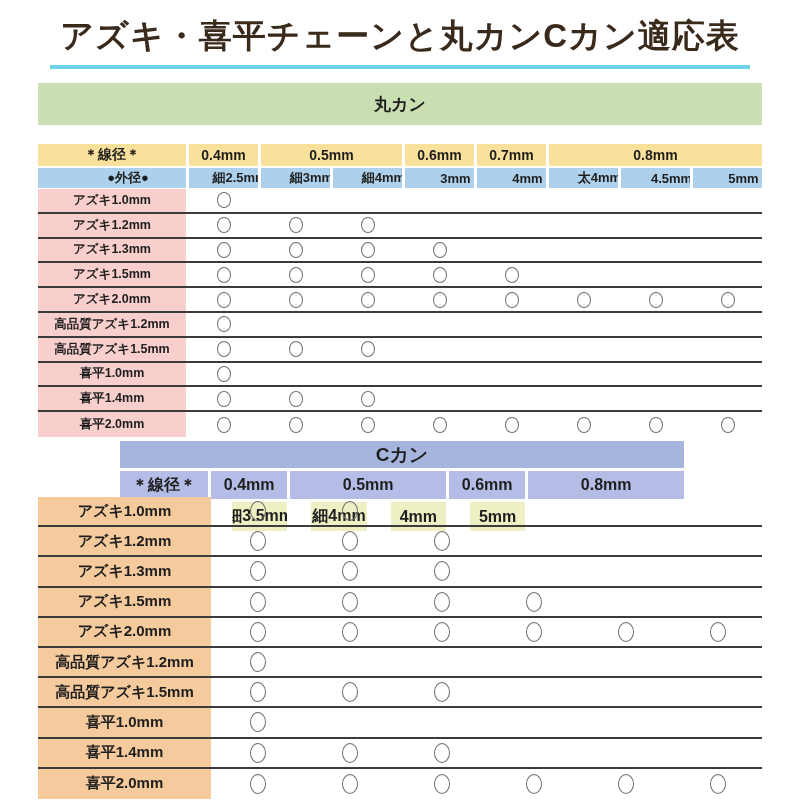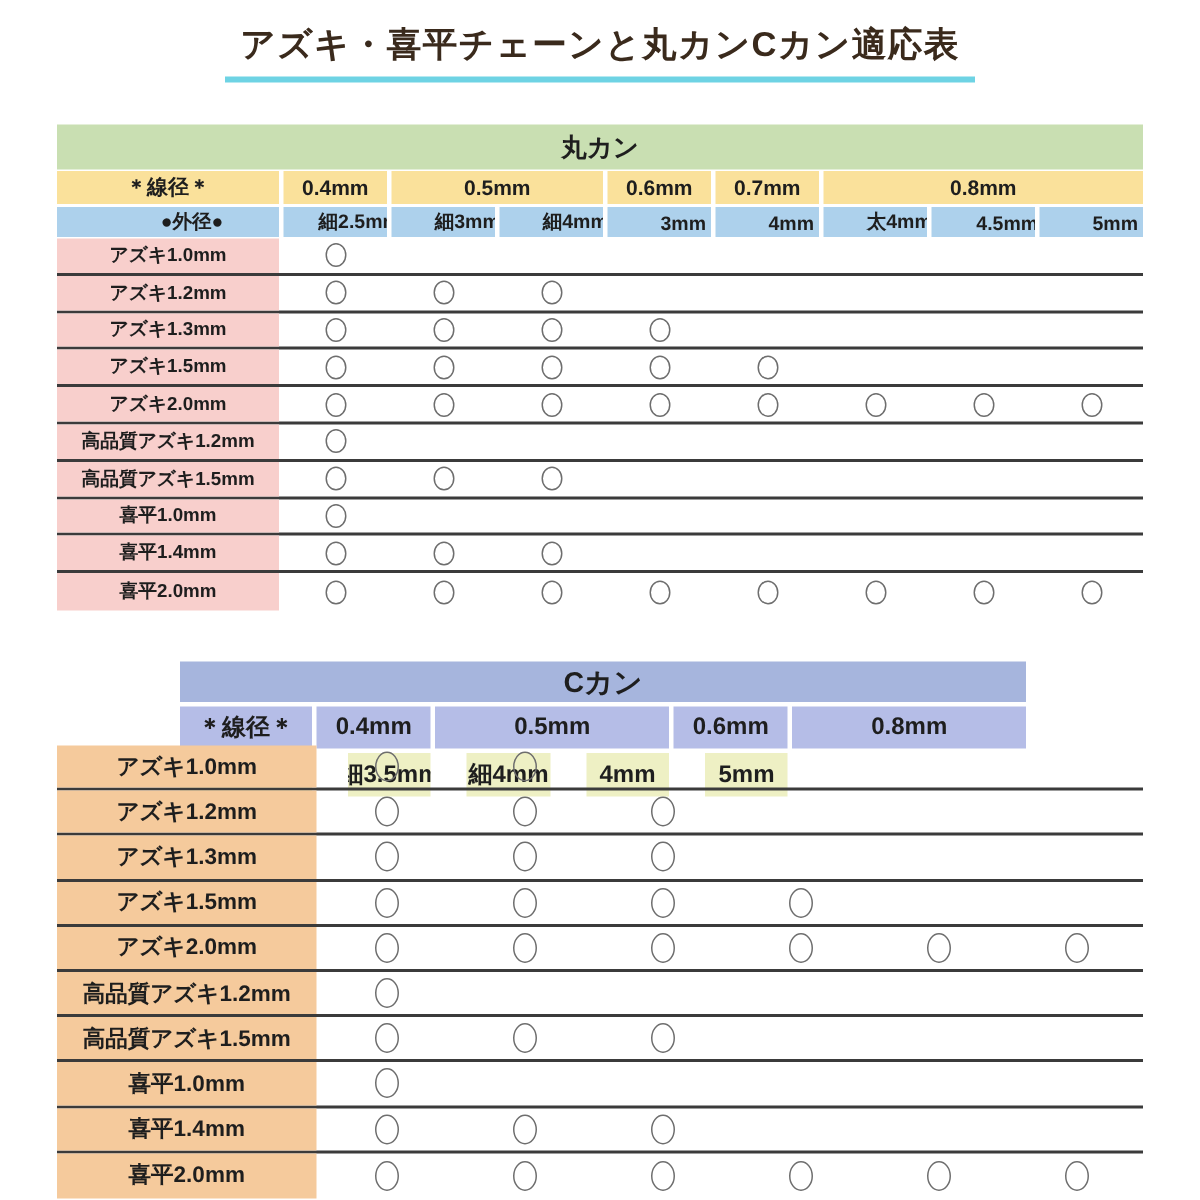--- a/index.html
+++ b/index.html
@@ -3,31 +3,31 @@
 <meta charset="utf-8">
 <style>
   html,body{margin:0;padding:0;}
   body{
     width:800px;height:800px;background:#ffffff;overflow:hidden;
     font-family:"Liberation Sans","DejaVu Sans",sans-serif;
     color:#1e1e1e;position:relative;
   }
   .title-wrap{position:absolute;top:14px;left:0;width:800px;text-align:center;}
   .title-wrap h1{
-    display:inline-block;margin:0;font-size:23px;font-weight:bold;
+    display:inline-block;margin:0;font-size:33px;font-weight:bold;
     color:var(--title_text,#3a2a1c);letter-spacing:1px;
     border-bottom:4px solid var(--underline,#6ed3e4);padding:0 10px 6px 10px;
   }
   section{position:absolute;}
   .grid{display:grid;column-gap:3px;}
   .cell{display:flex;align-items:center;justify-content:center;
         font-weight:bold;white-space:nowrap;overflow:hidden;}
   
   .t1{left:38px;top:83px;width:724px;}
-  .t1 .bar{height:30px;margin-bottom:1px;background:var(--t1_header,#c9dfb2);
+  .t1 .bar{height:42px;margin-bottom:19px;background:var(--t1_header,#c9dfb2);
            display:flex;align-items:center;justify-content:center;
            font-weight:bold;font-size:17px;}
   .t1 .grid{grid-template-columns:148px repeat(8,1fr);}
   .t1 .wire{height:22px;margin-bottom:2px;}
   .t1 .wire .cell{background:var(--t1_wire,#fae19b);font-size:14px;}
   .t1 .outer{height:20px;margin-bottom:1px;}
   .t1 .outer .cell{background:var(--t1_outer,#add1ec);font-size:13px;padding-left:32px;}
   .t1 .row{height:24.8px;box-sizing:border-box;border-bottom:2px solid var(--line,#3b3b3b);}
   .t1 .row:last-child{border-bottom:none;}
   .t1 .row .label{background:var(--t1_label,#f8cfcc);font-size:12.5px;}

